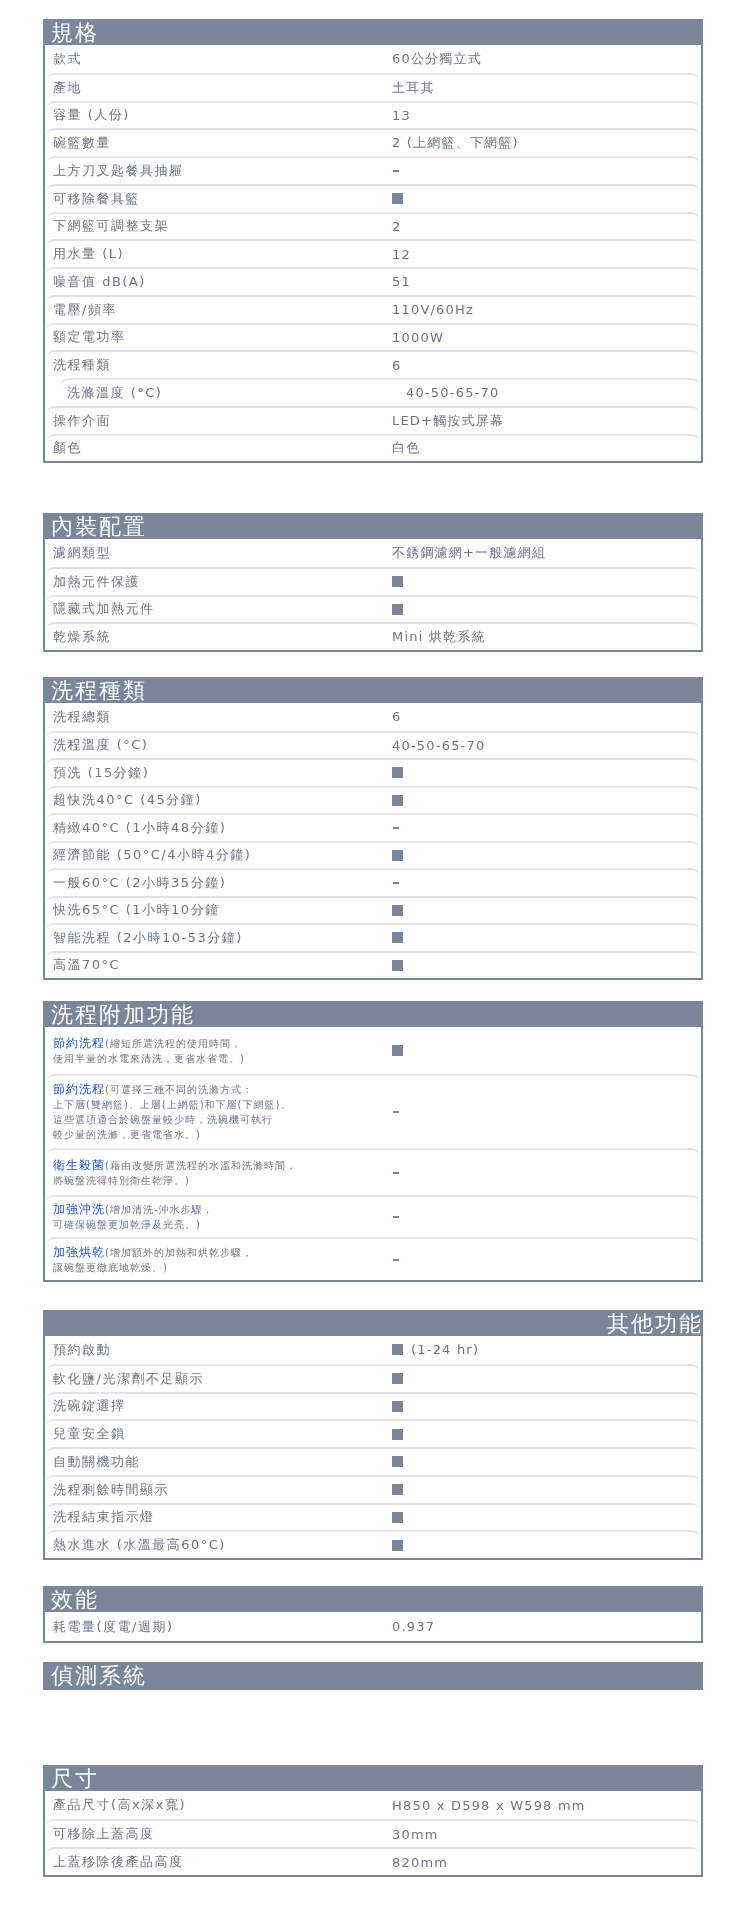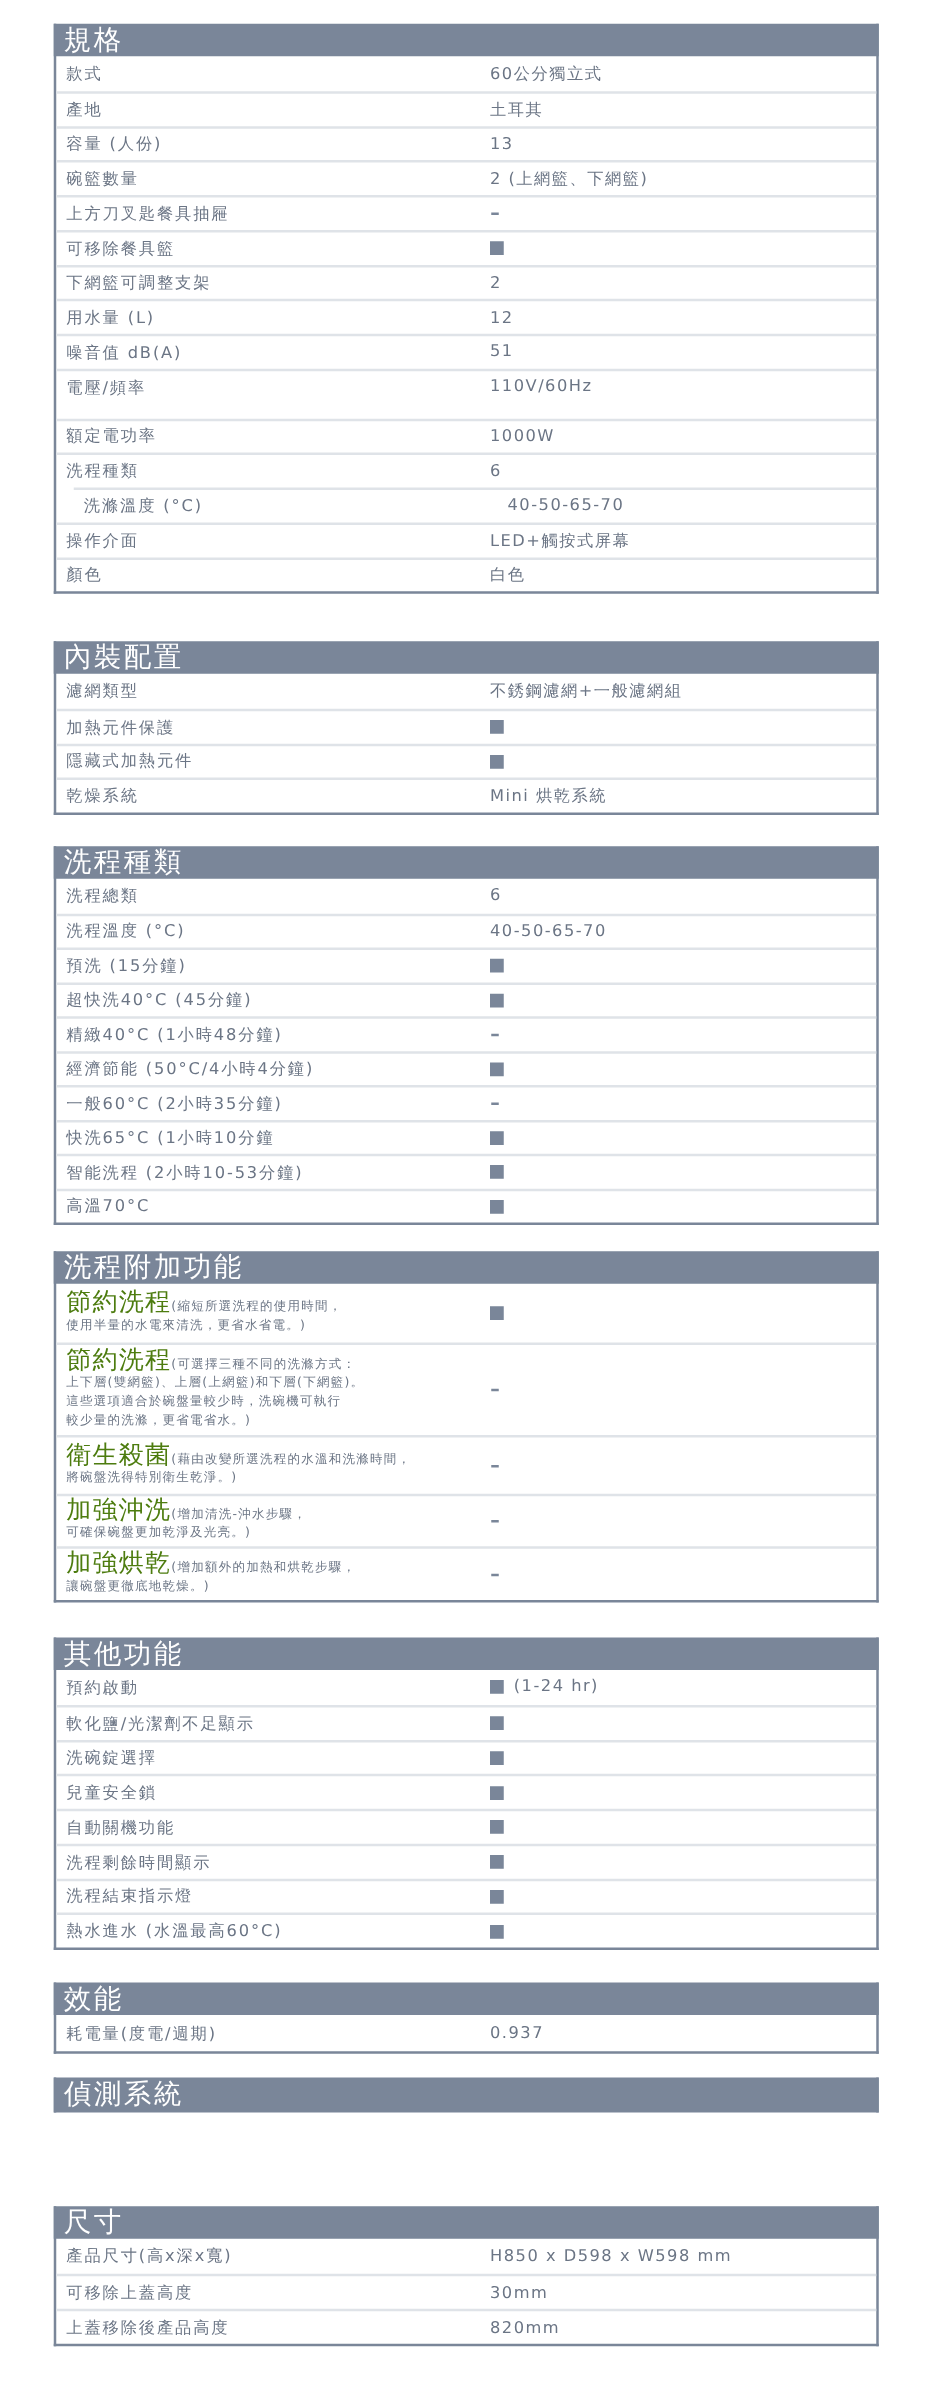--- a/index.html
+++ b/index.html
@@ -3,30 +3,30 @@
 <meta charset="utf-8">
 <style>
   html, body { margin: 0; padding: 0; background: #ffffff; }
   body { width: 750px; height: 1914px; position: relative; overflow: hidden;
          font-family: "DejaVu Sans", "Liberation Sans", sans-serif; color: #6b7585; }
   .section { position: absolute; left: 43px; width: 660px; box-sizing: border-box;
              border: 2px solid #7a8699; border-top: none; background: #fff; }
   .sec-header { height: 26px; background: #7a8699; color: #ffffff; font-size: 22px;
                 line-height: 27px; padding-left: 8px; letter-spacing: 2px; margin: 0 -2px; }
   .row { position: relative; box-sizing: border-box; border-top: 2px solid #dfe3e8;
-         display: flex; align-items: center; }
+         display: flex; align-items: center; border-radius: 10px; }
   .row:first-of-type { border-top: none; }
   .label { position: absolute; left: 8px; font-size: 13px; letter-spacing: 1.5px; color: #6b7585; white-space: nowrap; }
   .value { position: absolute; left: 347px; font-size: 13px; letter-spacing: 1.2px; color: #6b7585; white-space: nowrap;
            display: flex; align-items: center; }
   .sq { display: inline-block; width: 11px; height: 11px; background: #7a8699; }
   .sq + span { margin-left: 8px; }
   .dash { display: inline-block; width: 6px; height: 2px; background: #7a8699; margin-left: 1px; }
   .multi .label { line-height: 14px; white-space: normal; }
-  .multi .title { font-size: 20px; letter-spacing: 1px; color: #4d7c0f; text-align: right; }
+  .multi .title { font-size: 12px; letter-spacing: 1px; color: #1d4ed8; text-align: right; }
   .multi .note { font-size: 10px; letter-spacing: 1px; color: #6b7585; }
 </style>
 </head>
 <body>
 
 <div class="section" style="top:19px;">
   <div class="sec-header">規格</div>
   <div id="s0">
       <div class="row" style="height: 27.75px;">
         <div class="label">款式</div>
@@ -65,21 +65,21 @@
         <div class="value">12</div>
       </div>
       <div class="row" style="height: 27.75px;">
         <div class="label">噪音值 dB(A)</div>
         <div class="value">51</div>
       </div>
       <div class="row" style="height: 27.75px;">
         <div class="label">電壓/頻率</div>
         <div class="value">110V/60Hz</div>
       </div>
-      <div class="row" style="height: 27.75px; margin-top: 12px;">
+      <div class="row" style="height: 27.75px;">
         <div class="label">額定電功率</div>
         <div class="value">1000W</div>
       </div>
       <div class="row" style="height: 27.75px;">
         <div class="label">洗程種類</div>
         <div class="value">6</div>
       </div>
       <div class="row" style="height: 27.75px; margin-left: 14px;">
         <div class="label">洗滌溫度 (°C)</div>
         <div class="value">40-50-65-70</div>
@@ -212,21 +212,21 @@
       </div>
       <div class="row multi" style="height: 43px;">
         <div class="label"><span class="title">加強烘乾</span><span class="note">(增加額外的加熱和烘乾步驟，</span><br><span class="note">讓碗盤更徹底地乾燥。)</span></div>
         <div class="value">
           <span class="dash"></span>
         </div>
       </div>
     </div>
 </div>
 
-<div class="section" style="top:1310px;">
+<div class="section" style="top:1310px;text-align:right;">
   <div class="sec-header">其他功能</div>
   <div id="s4">
       <div class="row" style="height: 27.75px;">
         <div class="label">預約啟動</div>
         <div class="value">
           <span class="sq"></span>
           <span>(1-24 hr)</span>
         </div>
       </div>
       <div class="row" style="height: 27.75px;">

